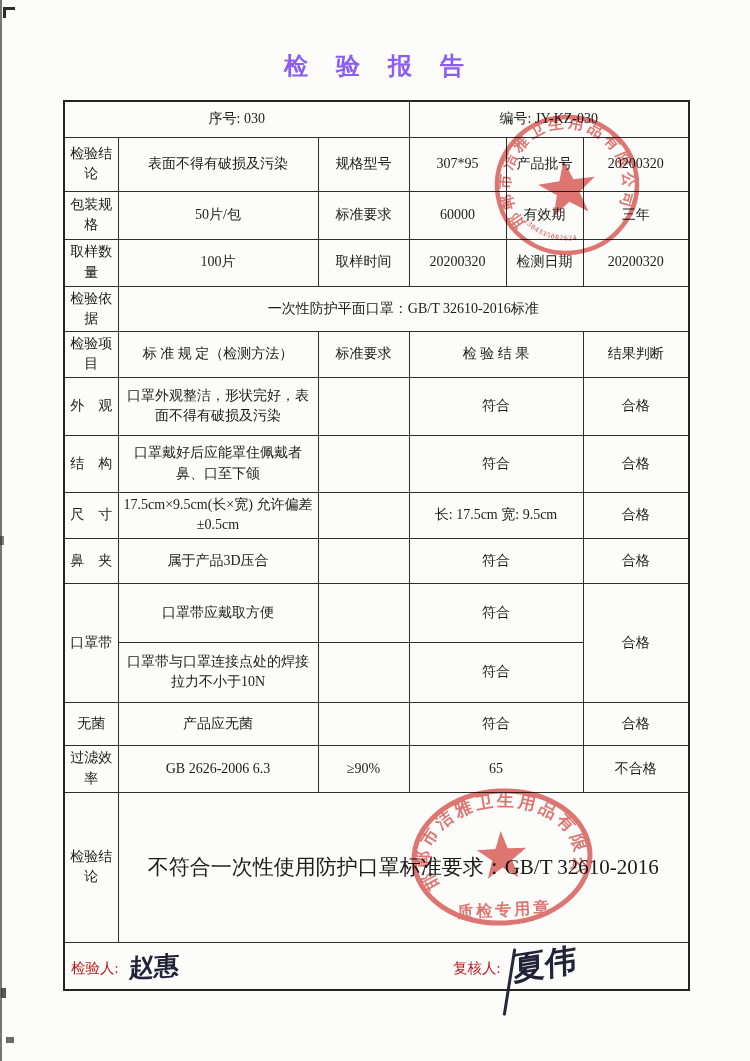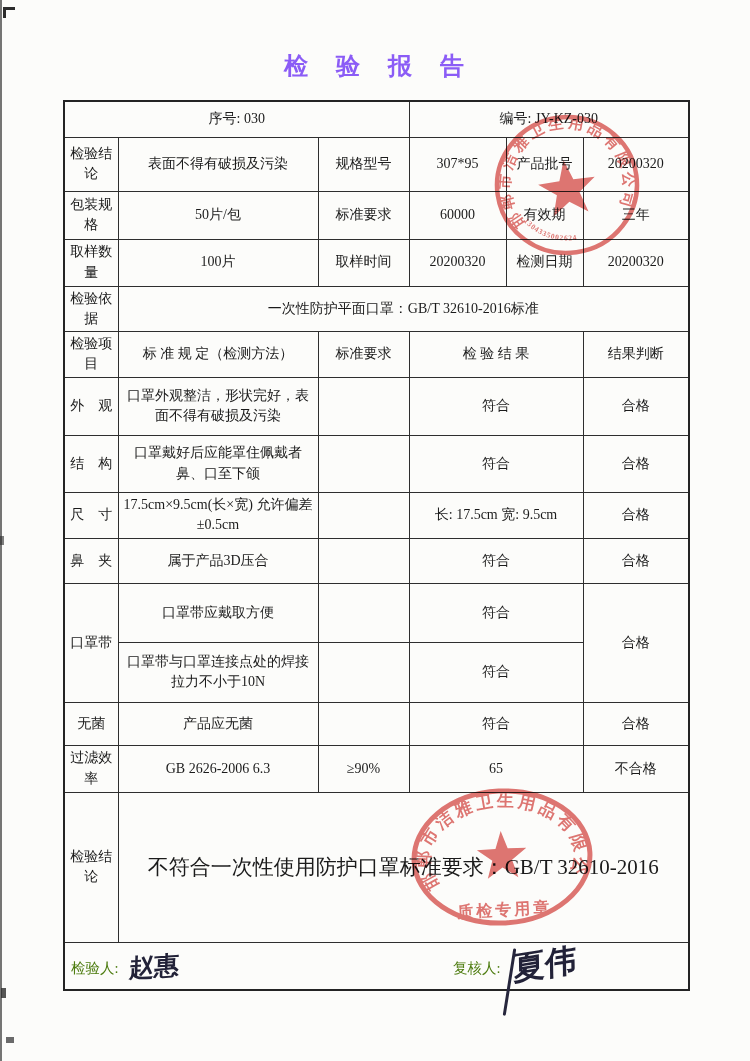--- a/index.html
+++ b/index.html
@@ -21,21 +21,21 @@
   table.report td{
     border:1.6px solid #2e2e2e;
     text-align:center;vertical-align:middle;
     font-size:14px;line-height:1.45;color:#1b1b1b;
     padding:2px 5px;overflow:hidden;
   }
   td.lft{text-align:left;padding-left:10px;font-size:15px;}
   td.std{font-size:13.5px;}
   td.val{font-size:14.5px;font-family:"Liberation Serif","DejaVu Serif",serif;}
   .sigcell{position:relative;padding:0;}
-  .siglabel{position:absolute;font-size:14.5px;color:#4d7c0f;}
+  .siglabel{position:absolute;font-size:14.5px;color:#b91c1c;}
   .signame{
     position:absolute;font-weight:bold;color:#222238;
     transform:rotate(-4deg) skewX(-6deg);
   }
   .seal{position:absolute;pointer-events:none;mix-blend-mode:multiply;opacity:0.8;}
   .seal text{font-family:"Liberation Serif","DejaVu Serif",serif;font-weight:bold;}
   .tail{
     position:absolute;left:508px;top:948px;width:2.5px;height:68px;
     background:#26263c;transform:rotate(9deg);border-radius:2px;
   }

